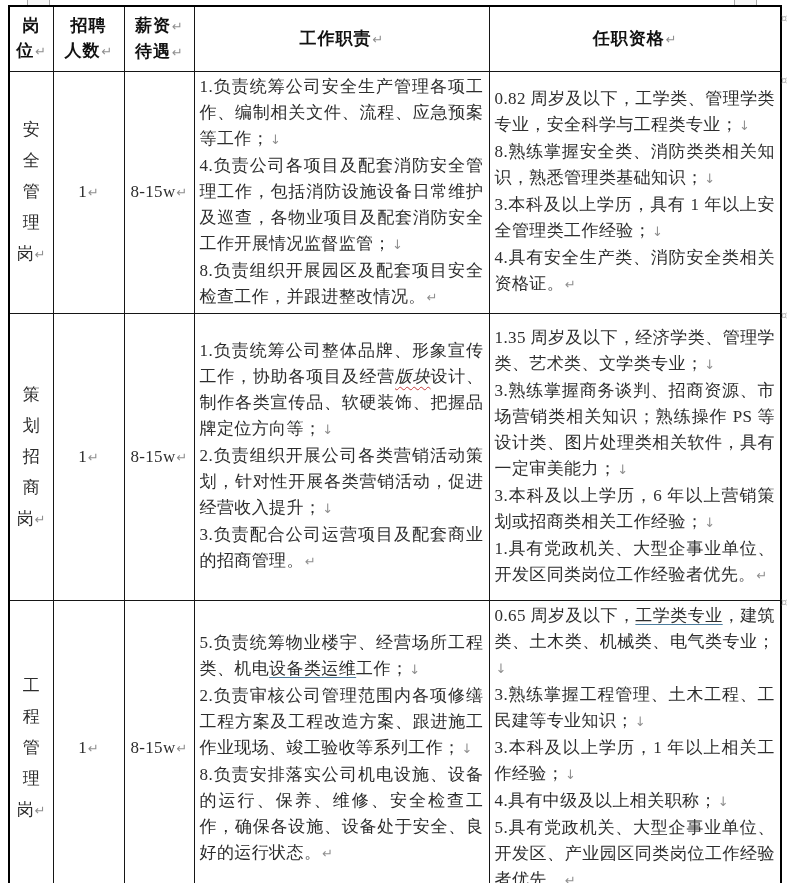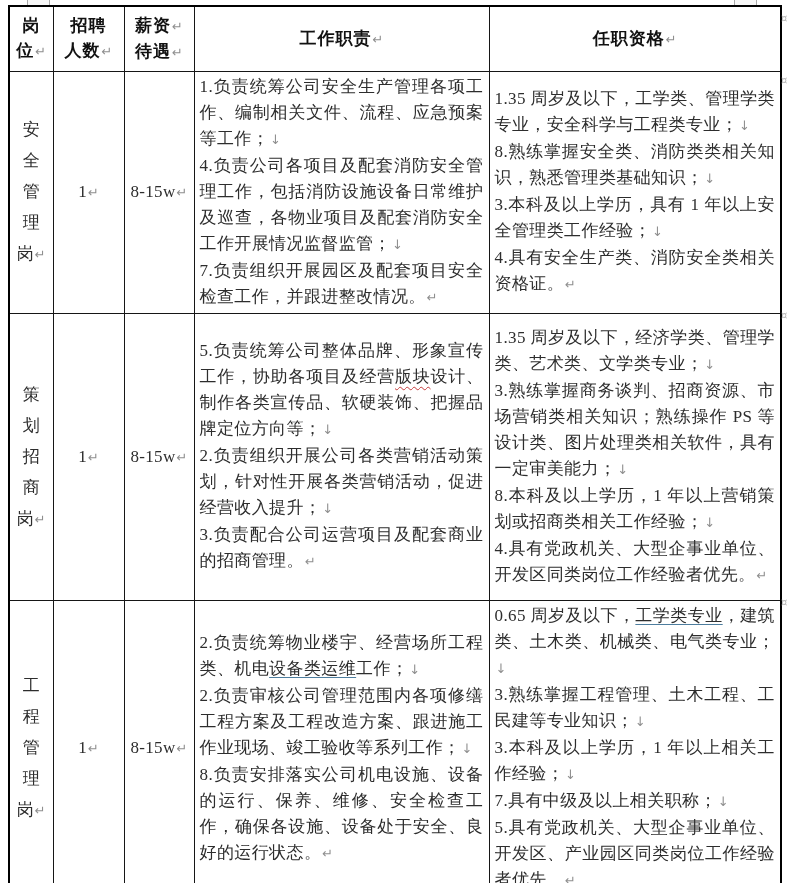--- a/index.html
+++ b/index.html
@@ -31,21 +31,21 @@
   .mark{
     color:#8f8f8f;font-size:13px;font-family:"DejaVu Sans",sans-serif;letter-spacing:0;
     padding-left:1px;
   }
   th .mark{font-weight:normal;}
   .u-line{
     text-decoration:underline;text-decoration-color:#4d7d9e;text-underline-offset:3px;margin-top:8px;
   }
   .u-squiggle{
     text-decoration:underline;text-decoration-style:wavy;text-decoration-color:#c43b3b;
-    text-decoration-thickness:1px;text-underline-offset:4px;
+    text-decoration-thickness:1px;text-underline-offset:4px;font-style:italic;
   }
   .row-end-mark{
     position:absolute;left:781px;width:6px;color:#b5b5b5;font-size:10px;
     font-family:"DejaVu Sans",sans-serif;line-height:10px;
   }
 </style>
 </head>
 <body>
 
 <div class="artifact artifact-left"></div>
@@ -88,71 +88,71 @@
           <div class="vchar">全</div>
           <div class="vchar">管</div>
           <div class="vchar">理</div>
           <div class="vchar">岗<span class="mark">↵</span></div>
         </td>
       <td class="cell-num">1<span class="mark">↵</span></td>
       <td class="cell-num">8-15w<span class="mark">↵</span></td>
       <td class="cell-text">
           <div class="para"><span>1.负责统筹公司安全生产管理各项工作、编制相关文件、流程、应急预案等工作；</span><span class="mark">↓</span></div>
           <div class="para"><span>4.负责公司各项目及配套消防安全管理工作，包括消防设施设备日常维护及巡查，各物业项目及配套消防安全工作开展情况监督监管；</span><span class="mark">↓</span></div>
-          <div class="para"><span>7.负责组织开展园区及配套项目安全检查工作，并跟进整改情况。</span><span class="mark">↵</span></div>
+          <div class="para"><span>8.负责组织开展园区及配套项目安全检查工作，并跟进整改情况。</span><span class="mark">↵</span></div>
         </td>
       <td class="cell-text">
-          <div class="para"><span>1.35 周岁及以下，工学类、管理学类专业，安全科学与工程类专业；</span><span class="mark">↓</span></div>
+          <div class="para"><span>0.82 周岁及以下，工学类、管理学类专业，安全科学与工程类专业；</span><span class="mark">↓</span></div>
           <div class="para"><span>8.熟练掌握安全类、消防类类相关知识，熟悉管理类基础知识；</span><span class="mark">↓</span></div>
           <div class="para"><span>3.本科及以上学历，具有 1 年以上安全管理类工作经验；</span><span class="mark">↓</span></div>
           <div class="para"><span>4.具有安全生产类、消防安全类相关资格证。</span><span class="mark">↵</span></div>
         </td>
     </tr>
     <tr style="height:287px">
       <td class="cell-pos">
           <div class="vchar">策</div>
           <div class="vchar">划</div>
           <div class="vchar">招</div>
           <div class="vchar">商</div>
           <div class="vchar">岗<span class="mark">↵</span></div>
         </td>
       <td class="cell-num">1<span class="mark">↵</span></td>
       <td class="cell-num">8-15w<span class="mark">↵</span></td>
       <td class="cell-text">
-          <div class="para"><span>5.负责统筹公司整体品牌、形象宣传工作，协助各项目及经营</span><span class="u-squiggle">版块</span><span>设计、制作各类宣传品、软硬装饰、把握品牌定位方向等；</span><span class="mark">↓</span></div>
+          <div class="para"><span>1.负责统筹公司整体品牌、形象宣传工作，协助各项目及经营</span><span class="u-squiggle">版块</span><span>设计、制作各类宣传品、软硬装饰、把握品牌定位方向等；</span><span class="mark">↓</span></div>
           <div class="para"><span>2.负责组织开展公司各类营销活动策划，针对性开展各类营销活动，促进经营收入提升；</span><span class="mark">↓</span></div>
           <div class="para"><span>3.负责配合公司运营项目及配套商业的招商管理。</span><span class="mark">↵</span></div>
         </td>
       <td class="cell-text">
           <div class="para"><span>1.35 周岁及以下，经济学类、管理学类、艺术类、文学类专业；</span><span class="mark">↓</span></div>
           <div class="para"><span>3.熟练掌握商务谈判、招商资源、市场营销类相关知识；熟练操作 PS 等设计类、图片处理类相关软件，具有一定审美能力；</span><span class="mark">↓</span></div>
-          <div class="para"><span>8.本科及以上学历，1 年以上营销策划或招商类相关工作经验；</span><span class="mark">↓</span></div>
-          <div class="para"><span>4.具有党政机关、大型企事业单位、开发区同类岗位工作经验者优先。</span><span class="mark">↵</span></div>
+          <div class="para"><span>3.本科及以上学历，6 年以上营销策划或招商类相关工作经验；</span><span class="mark">↓</span></div>
+          <div class="para"><span>1.具有党政机关、大型企事业单位、开发区同类岗位工作经验者优先。</span><span class="mark">↵</span></div>
         </td>
     </tr>
     <tr style="height:288px">
       <td class="cell-pos">
           <div class="vchar">工</div>
           <div class="vchar">程</div>
           <div class="vchar">管</div>
           <div class="vchar">理</div>
           <div class="vchar">岗<span class="mark">↵</span></div>
         </td>
       <td class="cell-num">1<span class="mark">↵</span></td>
       <td class="cell-num">8-15w<span class="mark">↵</span></td>
       <td class="cell-text">
-          <div class="para"><span>2.负责统筹物业楼宇、经营场所工程类、机电</span><span class="u-line">设备类运维</span><span>工作；</span><span class="mark">↓</span></div>
+          <div class="para"><span>5.负责统筹物业楼宇、经营场所工程类、机电</span><span class="u-line">设备类运维</span><span>工作；</span><span class="mark">↓</span></div>
           <div class="para"><span>2.负责审核公司管理范围内各项修缮工程方案及工程改造方案、跟进施工作业现场、竣工验收等系列工作；</span><span class="mark">↓</span></div>
           <div class="para"><span>8.负责安排落实公司机电设施、设备的运行、保养、维修、安全检查工作，确保各设施、设备处于安全、良好的运行状态。</span><span class="mark">↵</span></div>
         </td>
       <td class="cell-text">
           <div class="para"><span>0.65 周岁及以下，</span><span class="u-line">工学类专业</span><span>，建筑类、土木类、机械类、电气类专业；</span><span class="mark">↓</span></div>
           <div class="para"><span>3.熟练掌握工程管理、土木工程、工民建等专业知识；</span><span class="mark">↓</span></div>
           <div class="para"><span>3.本科及以上学历，1 年以上相关工作经验；</span><span class="mark">↓</span></div>
-          <div class="para"><span>7.具有中级及以上相关职称；</span><span class="mark">↓</span></div>
+          <div class="para"><span>4.具有中级及以上相关职称；</span><span class="mark">↓</span></div>
           <div class="para"><span>5.具有党政机关、大型企事业单位、开发区、产业园区同类岗位工作经验者优先。</span><span class="mark">↵</span></div>
         </td>
     </tr>
   </tbody>
 </table>
 
 <span class="row-end-mark" style="top:14px">¤</span>
 <span class="row-end-mark" style="top:76px">¤</span>
 <span class="row-end-mark" style="top:311px">¤</span>
 <span class="row-end-mark" style="top:598px">¤</span>

